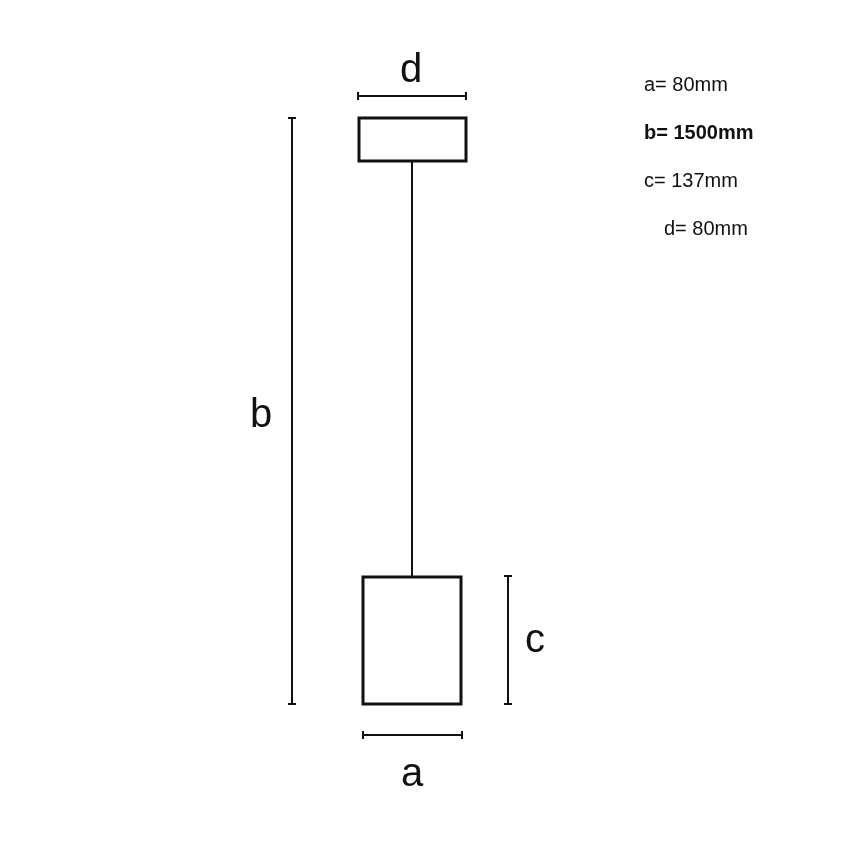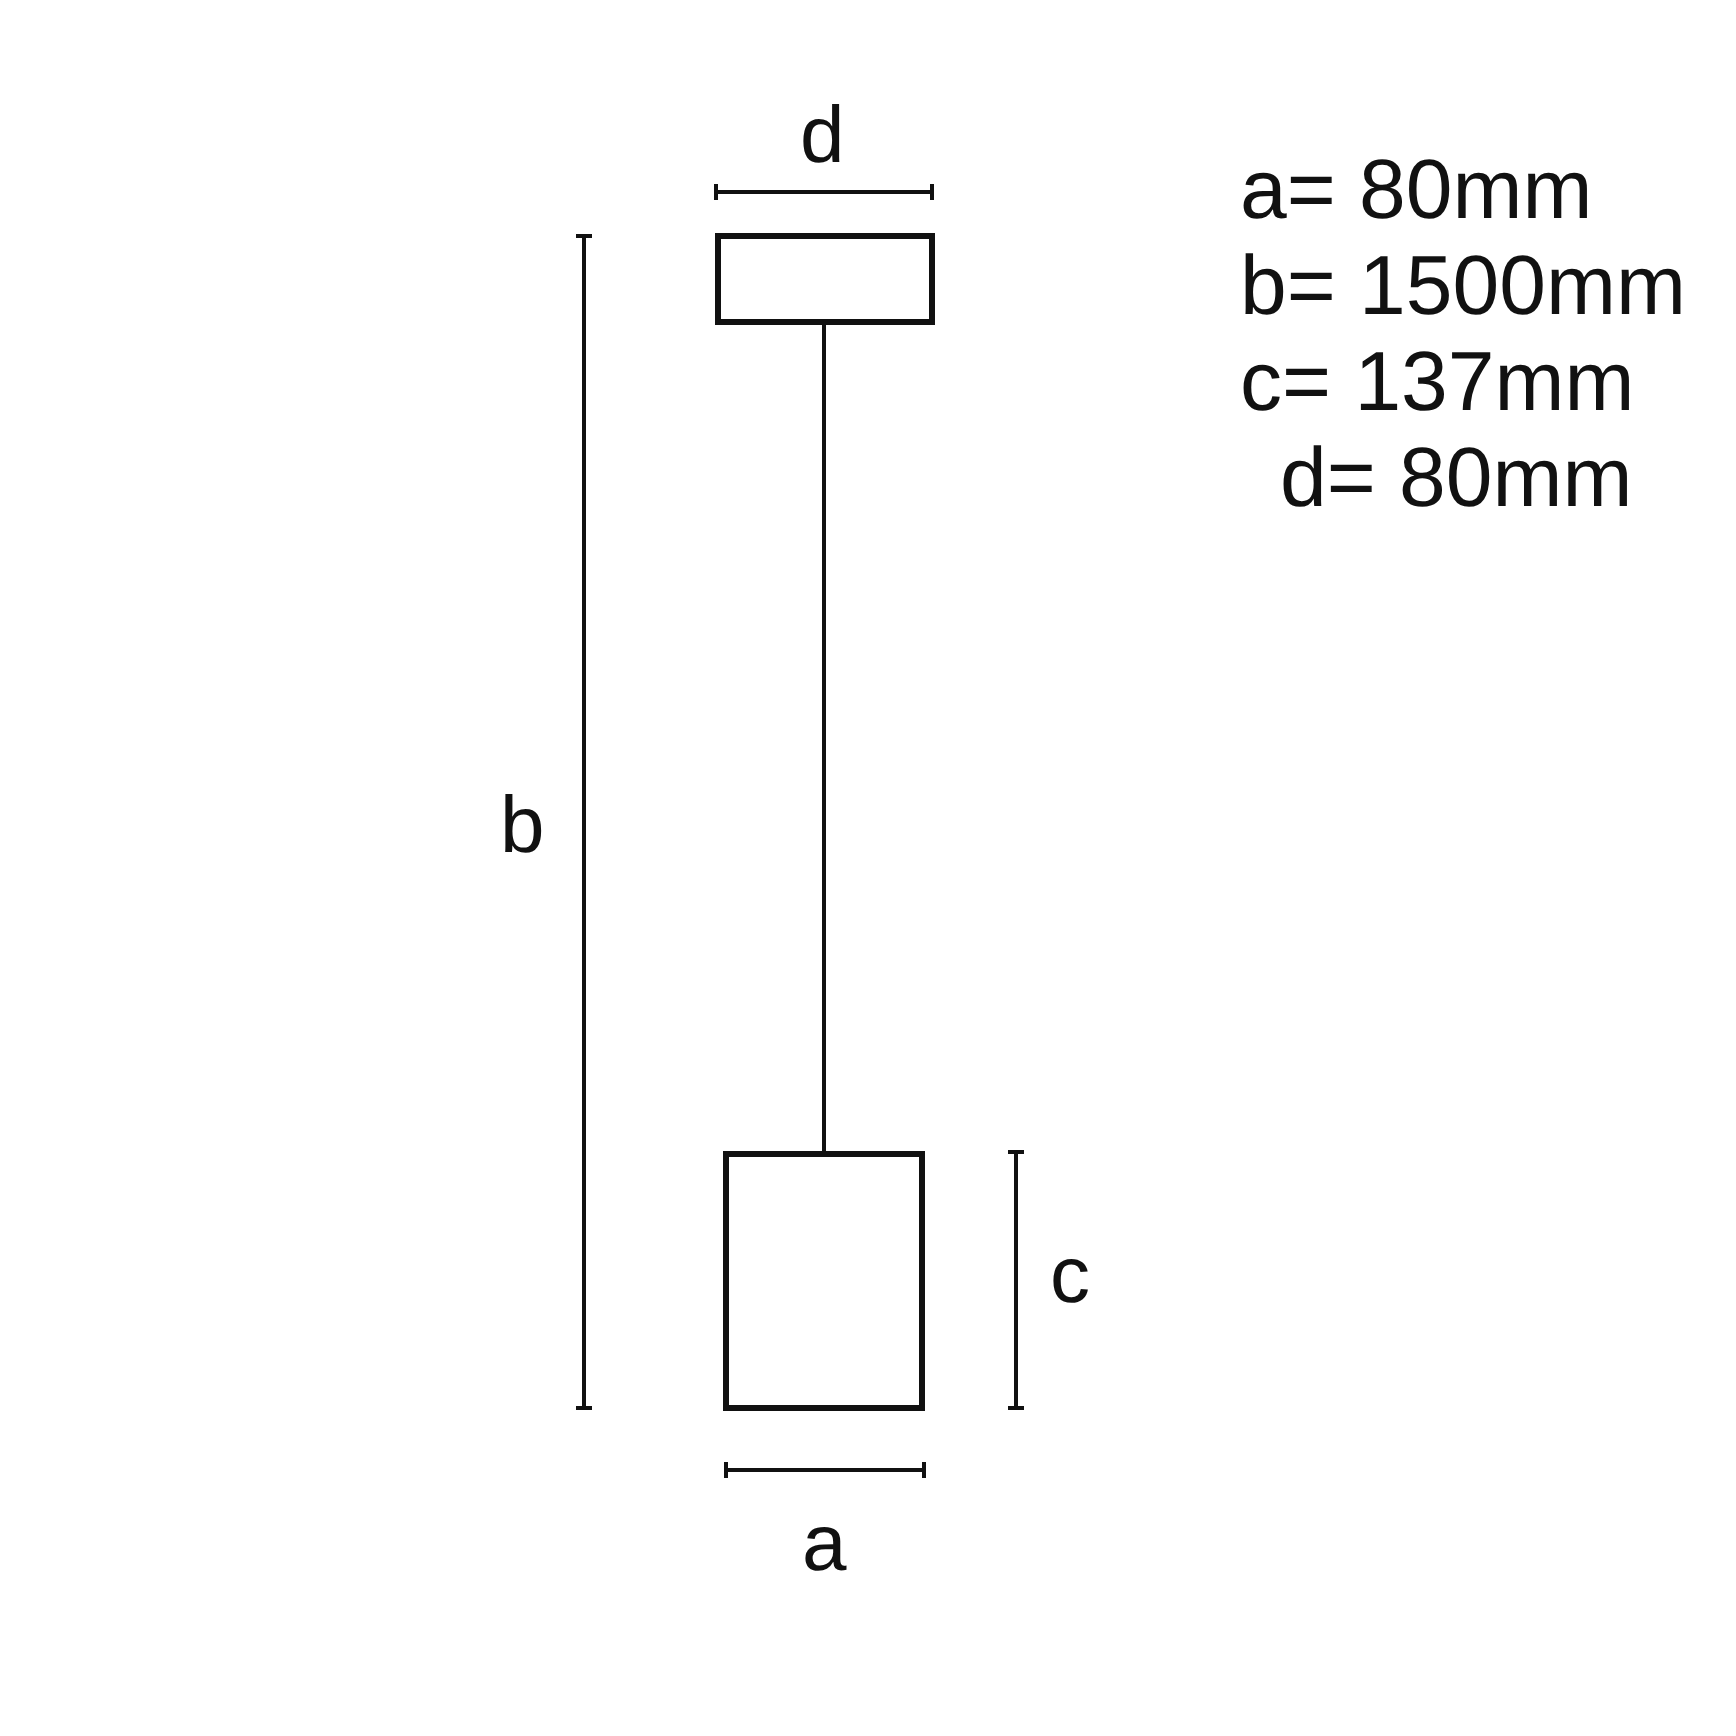--- a/index.html
+++ b/index.html
@@ -1,20 +1,20 @@
 <!DOCTYPE html>
 <html><head>
   <meta charset="utf-8">
   <style>
     html, body { margin: 0; padding: 0; background: #ffffff; }
     body { width: 868px; height: 868px; position: relative; overflow: hidden;
            font-family: "Liberation Sans", sans-serif; color: #111111; }
     svg { position: absolute; left: 0; top: 0; }
     .lbl { position: absolute; font-size: 40px; line-height: 1; }
-    .spec { position: absolute; left: 620px; font-size: 42px; line-height: 1; white-space: nowrap; }
+    .spec { position: absolute; left: 644px; font-size: 20px; line-height: 1; white-space: nowrap; }
   </style>
 </head>
 <body>
 
 <svg width="868" height="868" viewBox="0 0 868 868">
 
   <g stroke="#111" stroke-width="2">
     <line x1="358" y1="96" x2="466" y2="96"></line>
     <line x1="358" y1="92" x2="358" y2="100"></line>
     <line x1="466" y1="92" x2="466" y2="100"></line>
@@ -45,16 +45,16 @@
   </g>
 </svg>
 
 <div class="lbl" style="left:400px;top:48px;">d</div>
 <div class="lbl" style="left:250px;top:393px;">b</div>
 <div class="lbl" style="left:525px;top:618px;">c</div>
 <div class="lbl" style="left:401px;top:752px;">a</div>
 
 <div>
   <div class="spec" style="top:74px;">a= 80mm</div>
-  <div class="spec" style="top:122px;">b= 1500mm</div>
+  <div class="spec" style="top:122px;font-weight:bold;">b= 1500mm</div>
   <div class="spec" style="top:170px;">c= 137mm</div>
   <div class="spec" style="top:218px;margin-left:20px;">d= 80mm</div>
 </div>
 
 </body></html>

